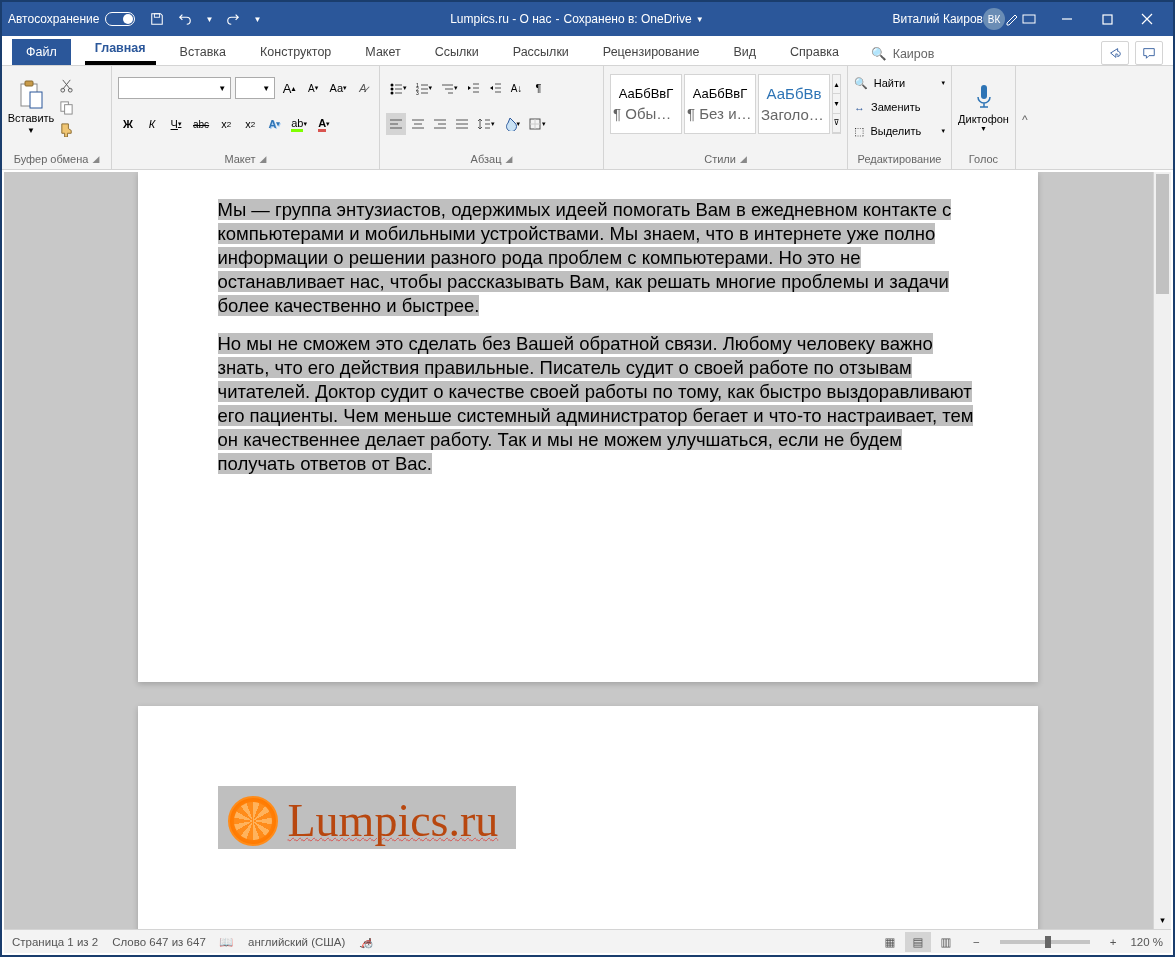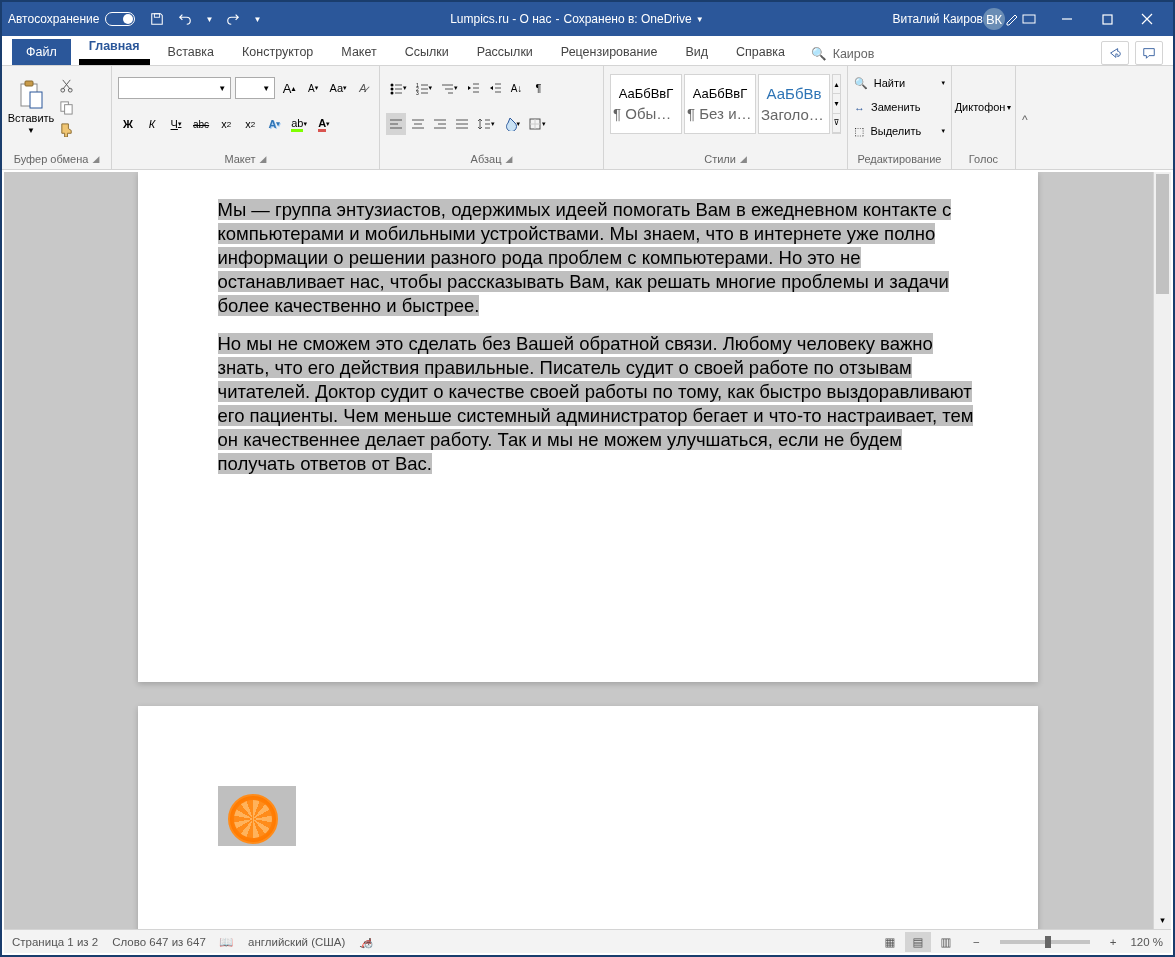--- a/index.html
+++ b/index.html
@@ -4,28 +4,28 @@
 <style>
 *{box-sizing:border-box;margin:0;padding:0;font-family:"Segoe UI",Arial,sans-serif}
 body{background:#fff;width:1175px;height:957px;overflow:hidden;position:relative;border:2px solid #1a3d6d}
 .titlebar{height:34px;background:#2b579a;color:#fff;display:flex;align-items:center;font-size:12px;padding:0 6px}
 .titlebar .autosave{display:flex;align-items:center;gap:6px}
 .titlebar .toggle{width:30px;height:14px;border:1px solid #fff;border-radius:7px;position:relative;background:#2b579a}
 .titlebar .toggle::after{content:"";position:absolute;right:1px;top:1px;width:10px;height:10px;background:#fff;border-radius:50%}
 .titlebar .qat{display:flex;gap:12px;margin-left:14px;align-items:center}
 .titlebar .doc-title{flex:1;text-align:center;display:flex;justify-content:center;align-items:center;gap:4px}
 .titlebar .user{display:flex;align-items:center;gap:0}
-.titlebar .avatar{width:22px;height:22px;border-radius:50%;background:#6a8db5;display:flex;align-items:center;justify-content:center;font-size:13px}
+.titlebar .avatar{width:22px;height:22px;border-radius:50%;background:#6a8db5;display:flex;align-items:center;justify-content:center;font-size:10px}
 .titlebar .wincontrols{display:flex;gap:0;margin-left:10px}
 .titlebar .wincontrols div{width:40px;height:34px;display:flex;align-items:center;justify-content:center;margin-top:-6px;margin-bottom:-6px}
 .titlebar svg{fill:#fff}
-.tabs{height:30px;background:#fff;border-bottom:1px solid #d4d4d4;display:flex;align-items:flex-end;padding:0 10px;font-size:12.5px;gap:8px}
+.tabs{height:30px;background:#fff;border-bottom:1px solid #d4d4d4;display:flex;align-items:flex-end;padding:0 10px;font-size:12.5px;gap:14px}
 .tabs .tab{padding:6px 10px;color:#444;cursor:pointer}
 .tabs .tab.file{background:#2b579a;color:#fff;padding:6px 14px}
-.tabs .tab.active{color:#2b579a;border-bottom:6px solid #000000;font-weight:600}
+.tabs .tab.active{color:#2b579a;border-bottom:4px solid #000000;font-weight:600}
 .tabs .spacer{flex:1}
 .tabs .search{display:flex;align-items:center;gap:6px;color:#666;padding:4px 8px}
 .tabs .share-com{display:flex;gap:6px;margin-left:auto}
 .tabs .share-com div{width:28px;height:24px;display:flex;align-items:center;justify-content:center;border:1px solid #d4d4d4;border-radius:2px}
 .ribbon{height:104px;background:#f3f3f3;border-bottom:1px solid #d4d4d4;display:flex;font-size:11px}
 .group{border-right:1px solid #d4d4d4;padding:4px 6px 2px;display:flex;flex-direction:column;justify-content:space-between;position:relative}
 .group-label{text-align:center;color:#666;font-size:11px;padding:2px 0;display:flex;justify-content:center;align-items:center;gap:4px}
 .group-label .launcher{font-size:9px;color:#888}
 .clipboard{width:110px}
 .clipboard .content{display:flex;gap:4px;height:74px}
@@ -43,21 +43,21 @@
 .style-item{width:72px;height:60px;border:1px solid #d4d4d4;background:#fff;display:flex;flex-direction:column;align-items:center;justify-content:center;font-size:10px;gap:4px;padding:2px}
 .style-item .preview{font-size:13px}
 .style-item.blue .preview{color:#2e74b5;font-size:15px}
 .style-item .name{color:#666;font-size:15px;white-space:nowrap;overflow:hidden;text-overflow:ellipsis;width:100%;text-align:center}
 .gallery-more{width:16px;height:60px;display:flex;flex-direction:column;border:1px solid #d4d4d4}
 .gallery-more div{flex:1;display:flex;align-items:center;justify-content:center;font-size:8px;border-bottom:1px solid #d4d4d4}
 .editing{width:104px}
 .editing .content{display:flex;flex-direction:column;gap:4px;height:74px;justify-content:center}
 .edit-item{display:flex;align-items:center;gap:6px;height:20px;font-size:11px}
 .voice{width:64px}
-.voice .content{display:flex;flex-direction:row;align-items:center;justify-content:center;height:74px;gap:0}
+.voice .content{display:flex;flex-direction:column;align-items:center;justify-content:center;height:74px;gap:0}
 .collapse-btn{width:24px;border:none;display:flex;align-items:flex-start;justify-content:center;padding-top:6px}
 .doc-area{position:absolute;top:170px;left:2px;right:2px;bottom:26px;background:#c8c8c8;overflow:hidden}
 .scrollbar-v{position:absolute;right:0;top:0;bottom:0;width:18px;background:#f0f0f0;border-left:1px solid #d4d4d4}
 .scrollbar-v .thumb{position:absolute;left:2px;right:2px;top:2px;height:120px;background:#c1c1c1}
 .scrollbar-v .up{position:absolute;top:0;left:0;right:0;height:18px;display:flex;align-items:center;justify-content:center;font-size:9px}
 .scrollbar-v .down{position:absolute;bottom:0;left:0;right:0;height:18px;display:flex;align-items:center;justify-content:center;font-size:9px}
 .page{background:#fff;width:900px;margin:0 auto 24px;box-shadow:0 2px 6px rgba(0,0,0,.2);position:relative}
 .page1{height:510px;padding:26px 60px 60px 80px}
 .page1 p{font-family:Georgia,serif;font-size:18.5px;line-height:1.3;margin-bottom:14px}
 .page1 p span{background:#bfbfbf}
@@ -438,20 +438,21 @@
 </div>
 
 <div class="doc-area">
   <div class="page page1">
     <p><span>Мы — группа энтузиастов, одержимых идеей помогать Вам в ежедневном контакте с компьютерами и мобильными устройствами. Мы знаем, что в интернете уже полно информации о решении разного рода проблем с компьютерами. Но это не останавливает нас, чтобы рассказывать Вам, как решать многие проблемы и задачи более качественно и быстрее.</span></p>
     <p><span>Но мы не сможем это сделать без Вашей обратной связи. Любому человеку важно знать, что его действия правильные. Писатель судит о своей работе по отзывам читателей. Доктор судит о качестве своей работы по тому, как быстро выздоравливают его пациенты. Чем меньше системный администратор бегает и что-то настраивает, тем он качественнее делает работу. Так и мы не можем улучшаться, если не будем получать ответов от Вас.</span></p>
   </div>
   <div class="page page2">
     <div class="logo-box">
       <div class="orange"></div>
+      <span class="logo-text">Lumpics.ru</span>
     </div>
   </div>
   <div class="scrollbar-v">
     <div class="up">▴</div>
     <div class="thumb"></div>
     <div class="down">▾</div>
   </div>
 </div>
 
 <div class="statusbar">

